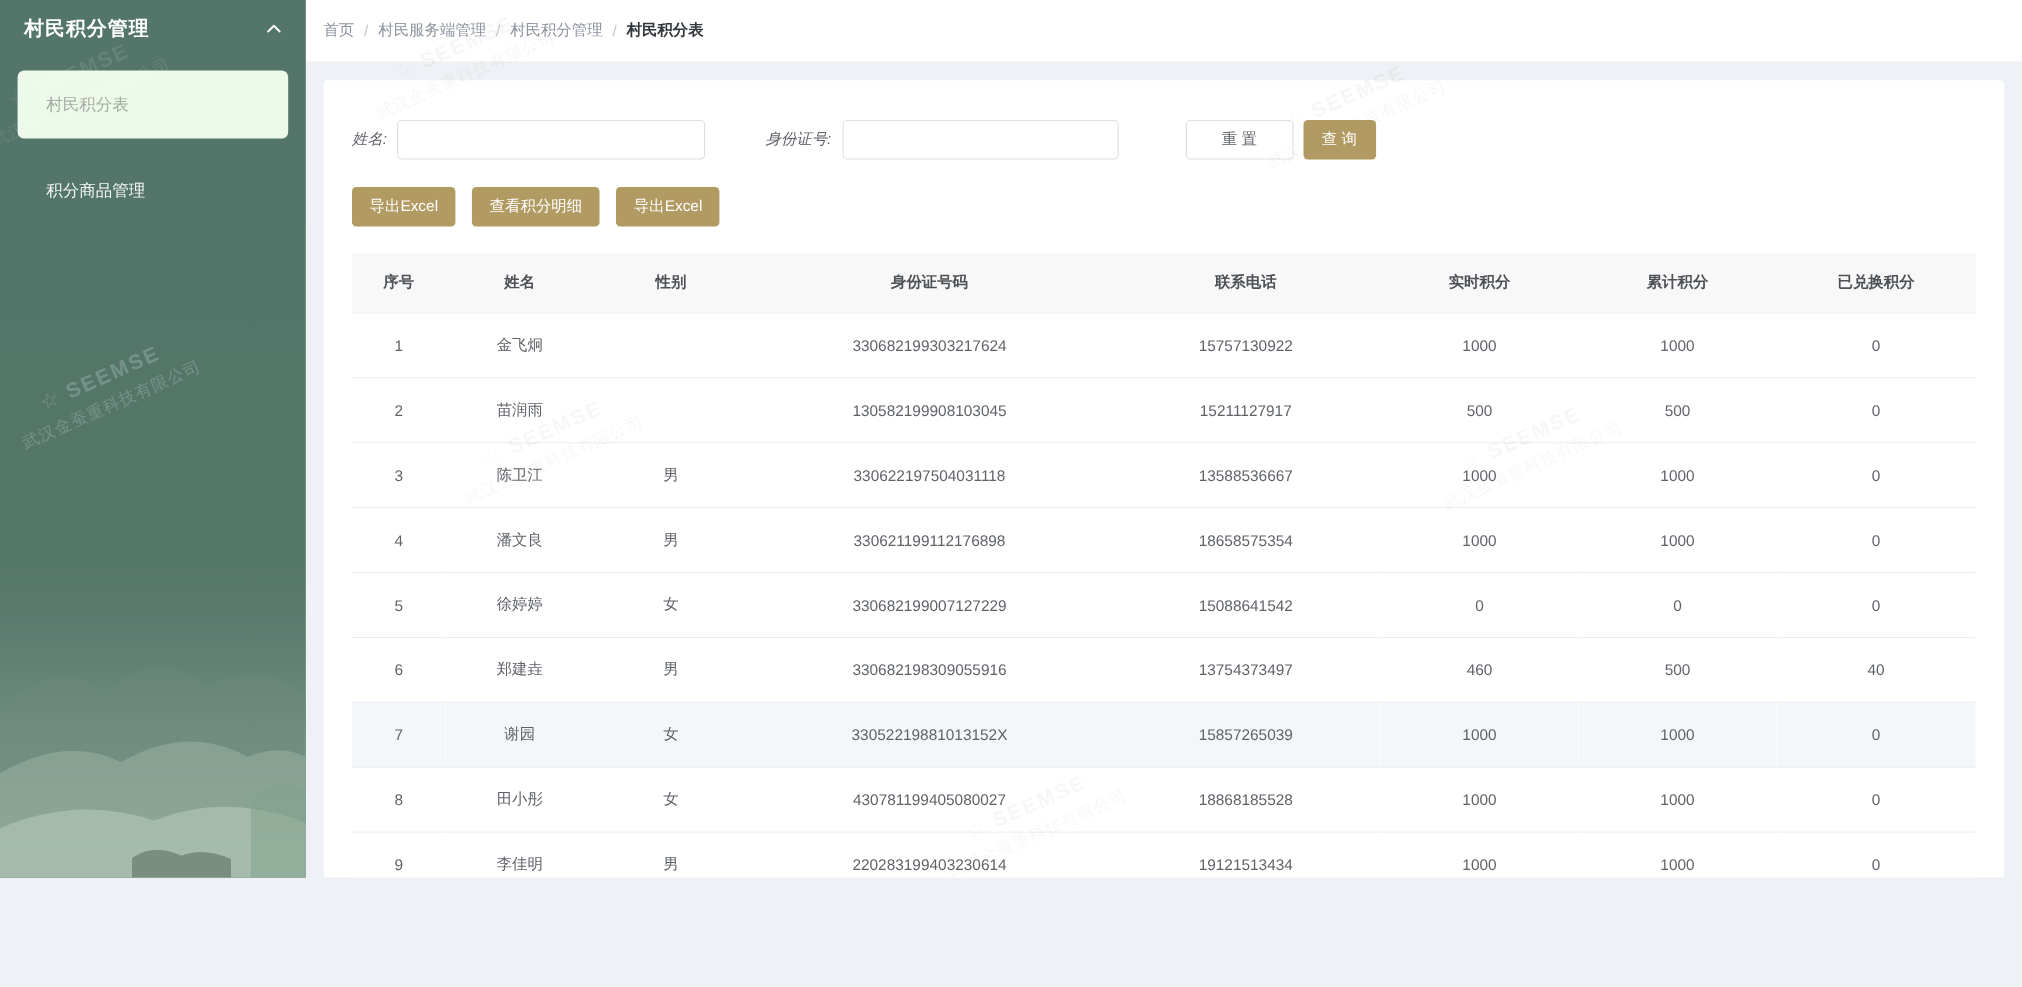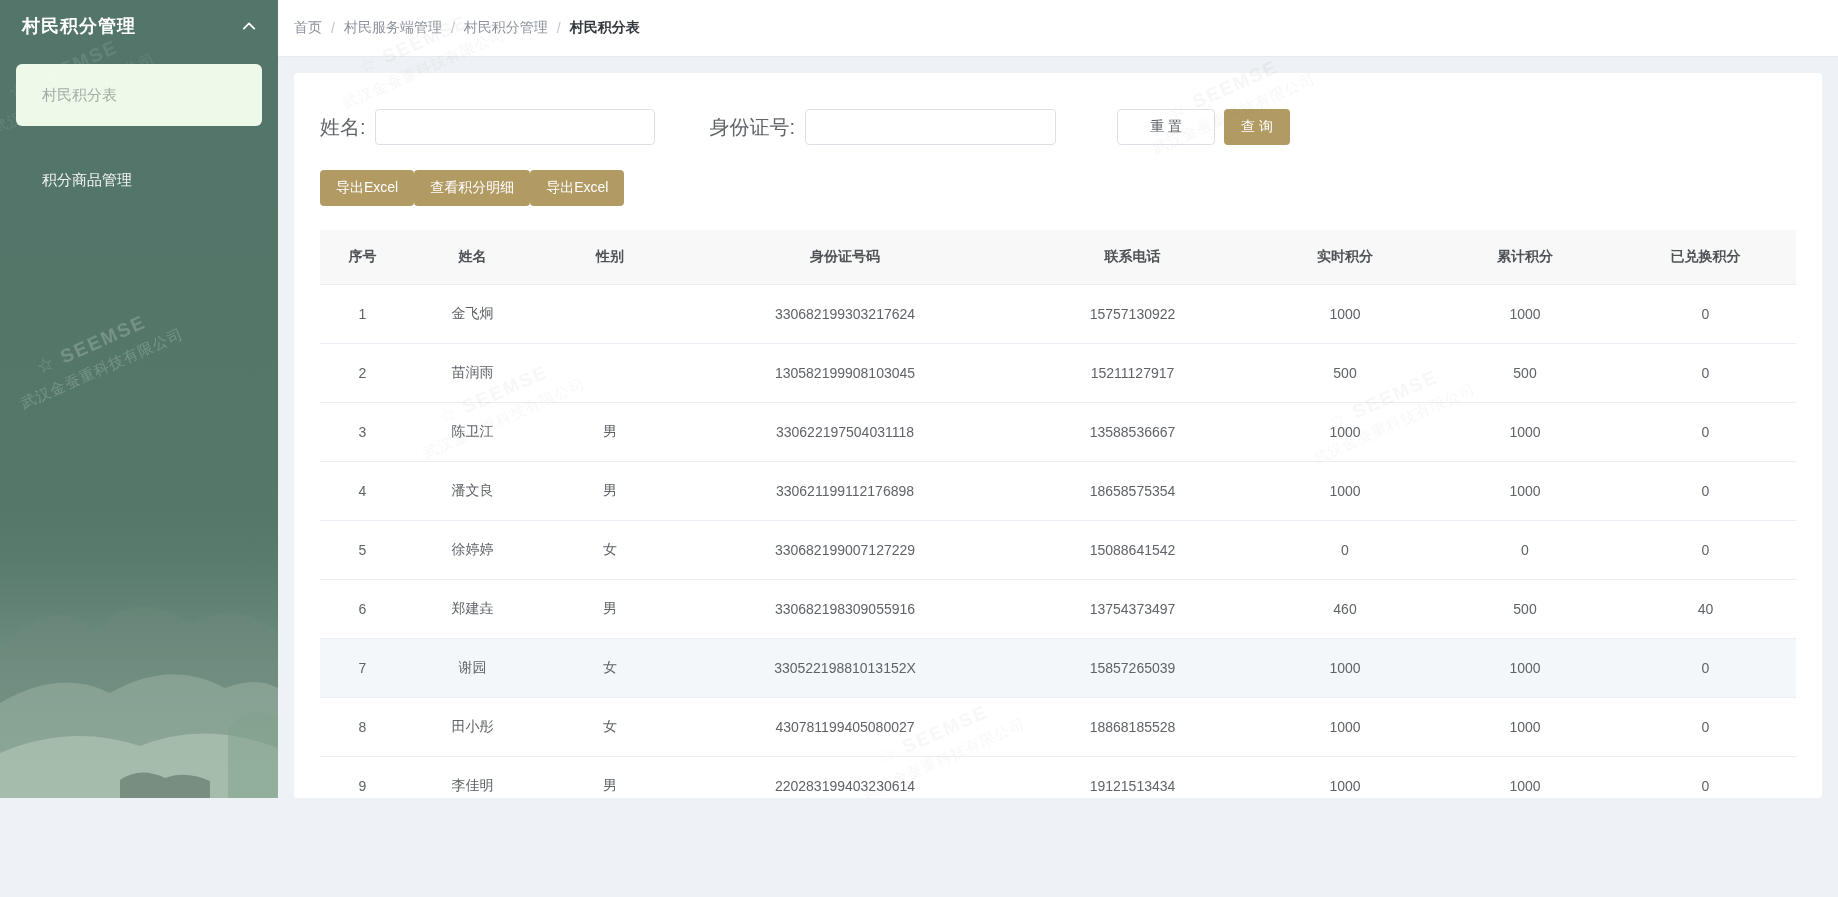--- a/index.html
+++ b/index.html
@@ -22,60 +22,60 @@
   }
   .sidebar-title { font-size:18px; font-weight:600; letter-spacing:1px; }
   .chev { width:14px; height:10px; display:block; }
   .menu-item-active {
     margin:16px 16px 0 16px; height:62px; border-radius:6px;
     background:#edfaea; display:flex; align-items:center; padding-left:26px;
     color:#a2aba3; font-size:15px; cursor:pointer;
   }
   .menu-item {
     margin-top:38px; padding-left:42px; color:#f2f5f3; font-size:15px;
-    height:26px; display:flex; align-items:flex-end; cursor:pointer;
+    height:26px; display:flex; align-items:flex-start; cursor:pointer;
   }
   .menu-item + .menu-item { margin-top:48px; }
   .landscape { position:absolute; left:0; bottom:0; width:278px; height:300px; pointer-events:none; }
 
   
   .main { position:relative; flex:1; height:100%; display:flex; flex-direction:column; background:#eef1f5; }
   .topbar {
     height:57px; background:#ffffff; display:flex; align-items:center;
     padding-left:16px; border-bottom:1px solid #e8eaee;
   }
   .breadcrumb { display:flex; align-items:center; gap:9px; font-size:14px; }
   .crumb { color:#8b929c; cursor:pointer; }
   .crumb-sep { color:#c0c4cc; }
   .crumb-current { color:#32373c; font-weight:600; }
 
   .content { flex:1; padding:16px 16px 0 16px; overflow:hidden; }
   .card { background:#ffffff; border-radius:4px; height:100%; padding:26px; overflow:hidden; }
 
   
   .filter-row { display:flex; align-items:center; margin-top:10px; }
-  .field-label { color:#5f6368; font-size:20px; white-space:nowrap; }
+  .field-label { color:#5f6368; font-size:14px; white-space:nowrap;font-style:italic; }
   .text-input {
     height:36px; border:1px solid #dcdfe6; border-radius:4px; outline:none;
     padding:0 12px; font-size:14px; color:#606266; background:#fff;
   }
   .input-name { width:280px; margin-left:9px; }
   .label-id { margin-left:55px; }
   .input-id { width:251px; margin-left:10px; }
   .btn {
     height:36px; border-radius:4px; font-size:14px; cursor:pointer;
     display:inline-flex; align-items:center; justify-content:center;
     border:1px solid transparent; white-space:nowrap;
   }
   .btn-plain { background:#ffffff; border-color:#dcdfe6; color:#5f6368; padding:0 32px; margin-left:61px; }
   .btn-gold { background:#b29a63; color:#ffffff; border:none; padding:0 16px; }
   .btn-search { margin-left:9px; padding:0 17px; }
 
   
-  .action-row { display:flex; align-items:center; margin-top:25px; }
+  .action-row { display:flex; align-items:center; margin-top:25px; gap:15px; }
 
   
   .table-wrap { margin-top:24px; }
   table { width:1476px; border-collapse:collapse; table-layout:fixed; }
   thead th {
     background:#f8f8f9; height:54px; font-weight:600; color:#4e5256; font-size:14px;
     text-align:center; border-bottom:1px solid #ebeef5;
   }
   tbody td {
     height:59px; text-align:center; color:#5f6368; font-size:14px;

